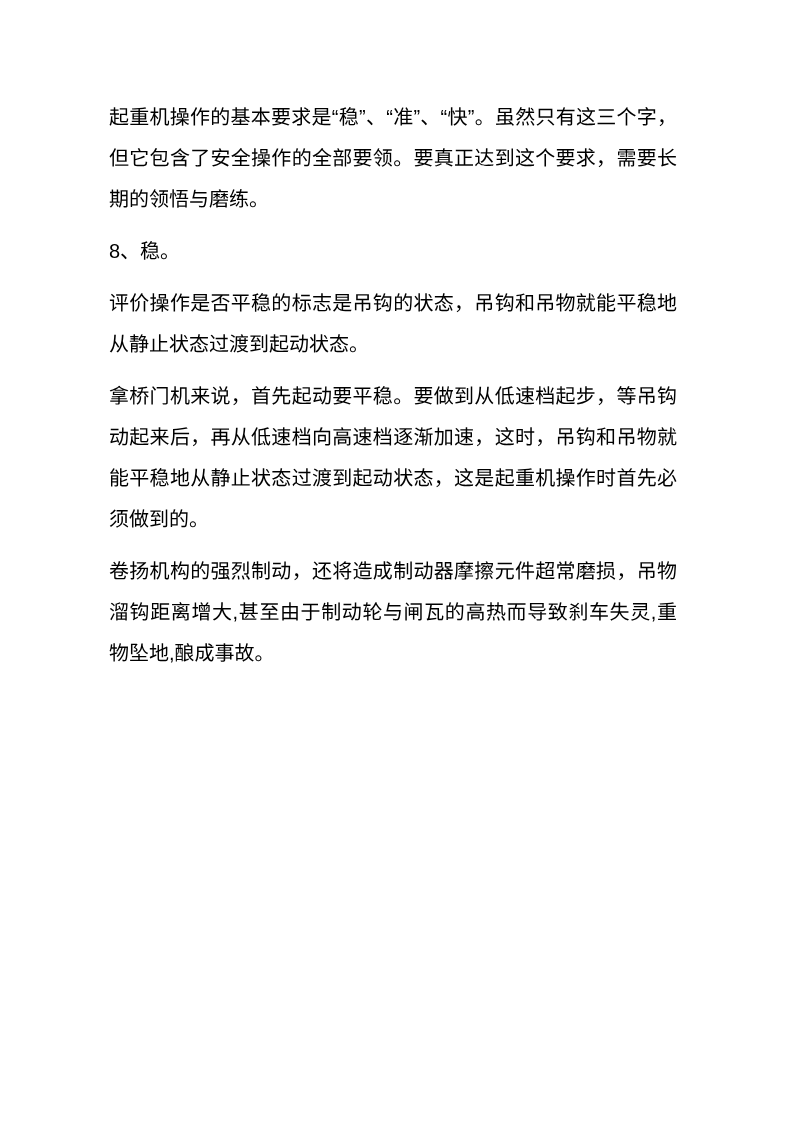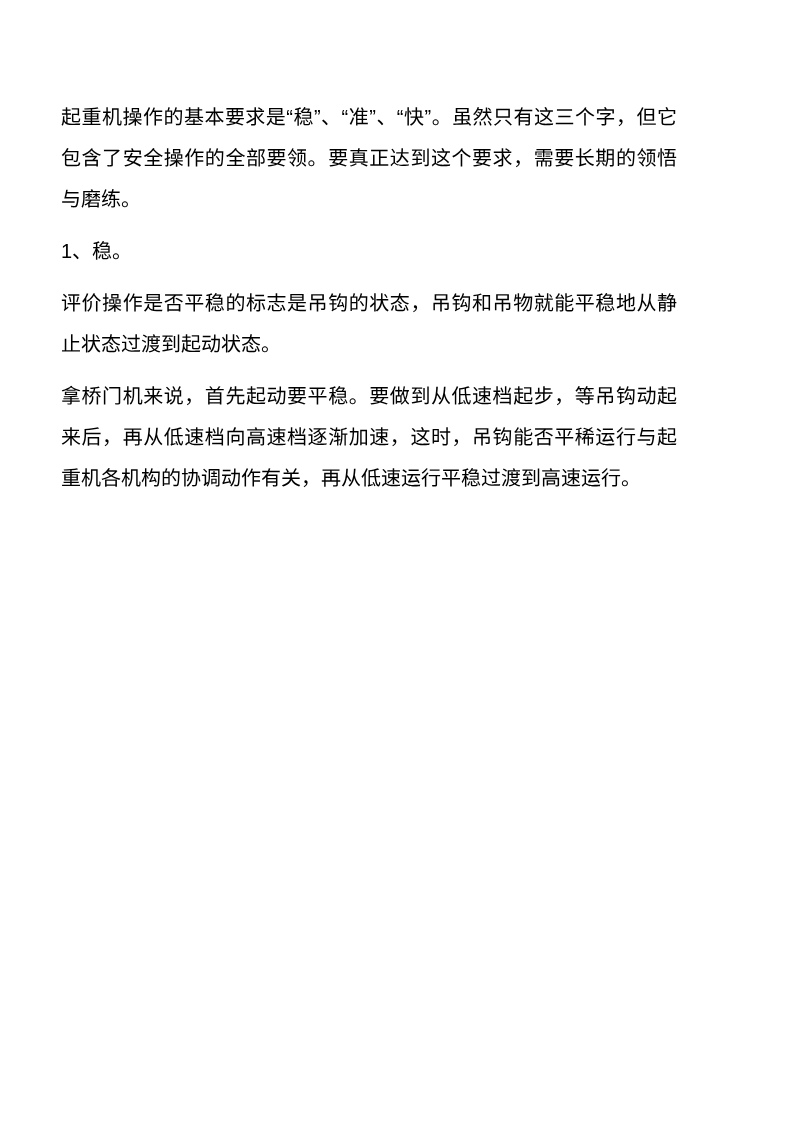--- a/index.html
+++ b/index.html
@@ -11,37 +11,38 @@
   body {
     width: 793px;
     height: 1122px;
     overflow: hidden;
     font-family: "Liberation Sans", sans-serif;
   }
   .doc-page {
     width: 793px;
     height: 1122px;
     background: #ffffff;
-    padding: 97px 116px 0 61px; 
+    padding: 97px 116px 0 109px; 
   }
   .doc-body p.para {
     margin: 0 0 11px 0;
     font-size: 20px;
     line-height: 41px;
     color: #000000;
     text-align: justify;
     text-justify: inter-character;
     letter-spacing: 0;
     word-break: normal;
   }
   .doc-body p.para:last-child { margin-bottom: 0; }
 </style>
 </head>
 <body>
 
 <div class="doc-page">
   <div class="doc-body">
     <p class="para">起重机操作的基本要求是“稳”、“准”、“快”。虽然只有这三个字，但它包含了安全操作的全部要领。要真正达到这个要求，需要长期的领悟与磨练。</p>
-    <p class="para">1、稳。</p>
+    <p class="para">8、稳。</p>
     <p class="para">评价操作是否平稳的标志是吊钩的状态，吊钩和吊物就能平稳地从静止状态过渡到起动状态。</p>
-    <p class="para">拿桥门机来说，首先起动要平稳。要做到从低速档起步，等吊钩动起来后，再从低速档向高速档逐渐加速，这时，吊钩能否平稀运行与起重机各机构的协调动作有关，再从低速运行平稳过渡到高速运行。</p>
+    <p class="para">拿桥门机来说，首先起动要平稳。要做到从低速档起步，等吊钩动起来后，再从低速档向高速档逐渐加速，这时，吊钩和吊物就能平稳地从静止状态过渡到起动状态，这是起重机操作时首先必须做到的。</p>
+    <p class="para">卷扬机构的强烈制动，还将造成制动器摩擦元件超常磨损，吊物溜钩距离增大,甚至由于制动轮与闸瓦的高热而导致刹车失灵,重物坠地,酿成事故。</p>
   </div>
 </div>
 
 </body></html>

